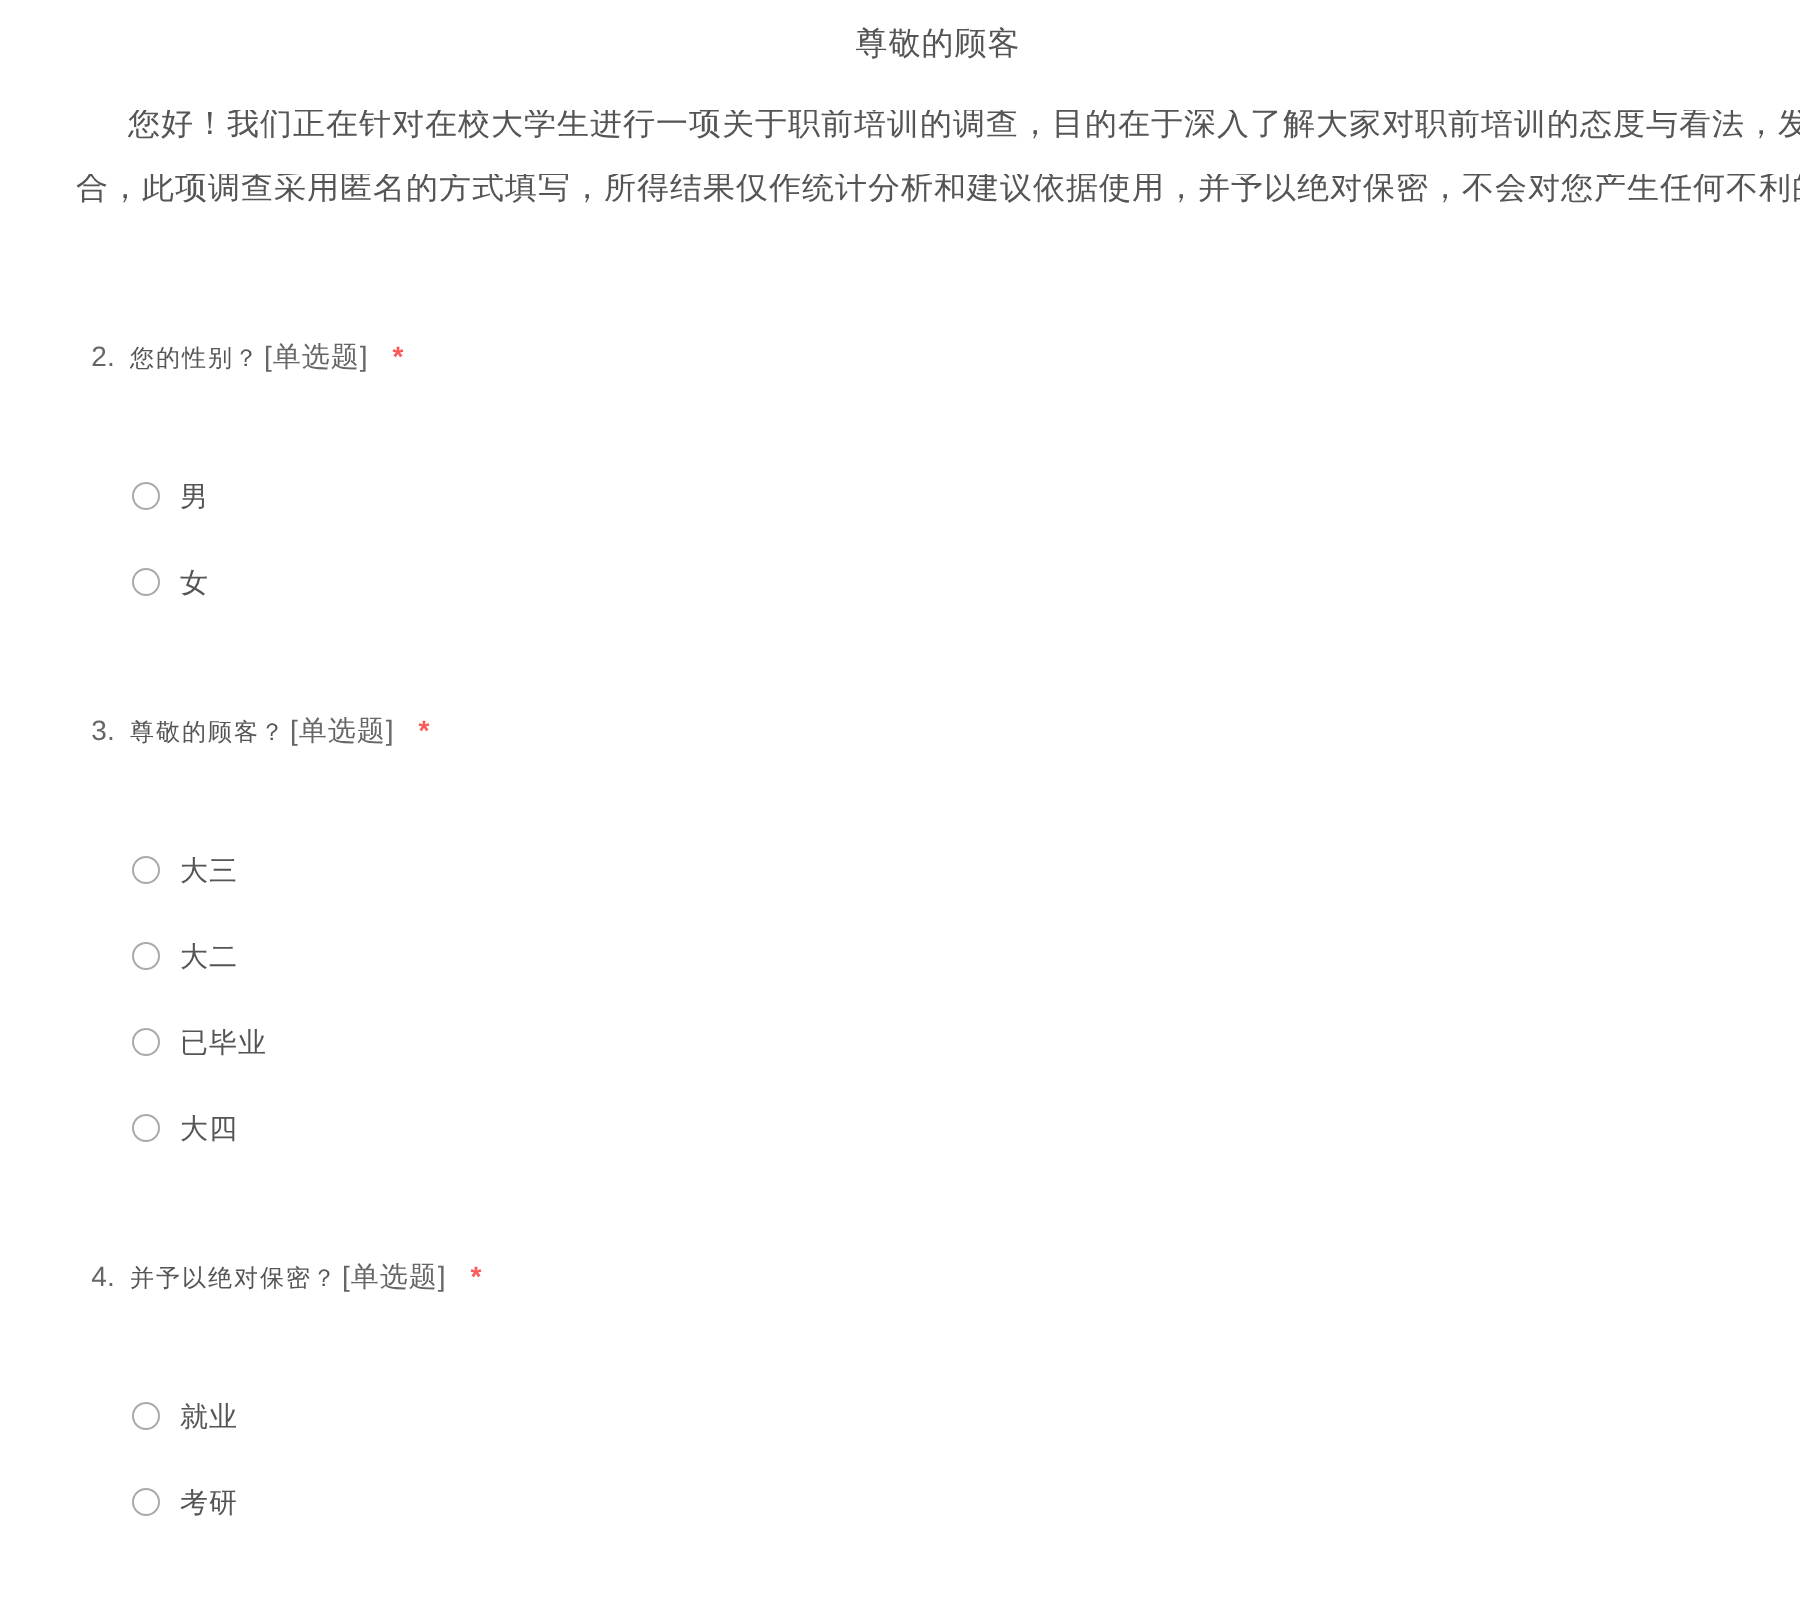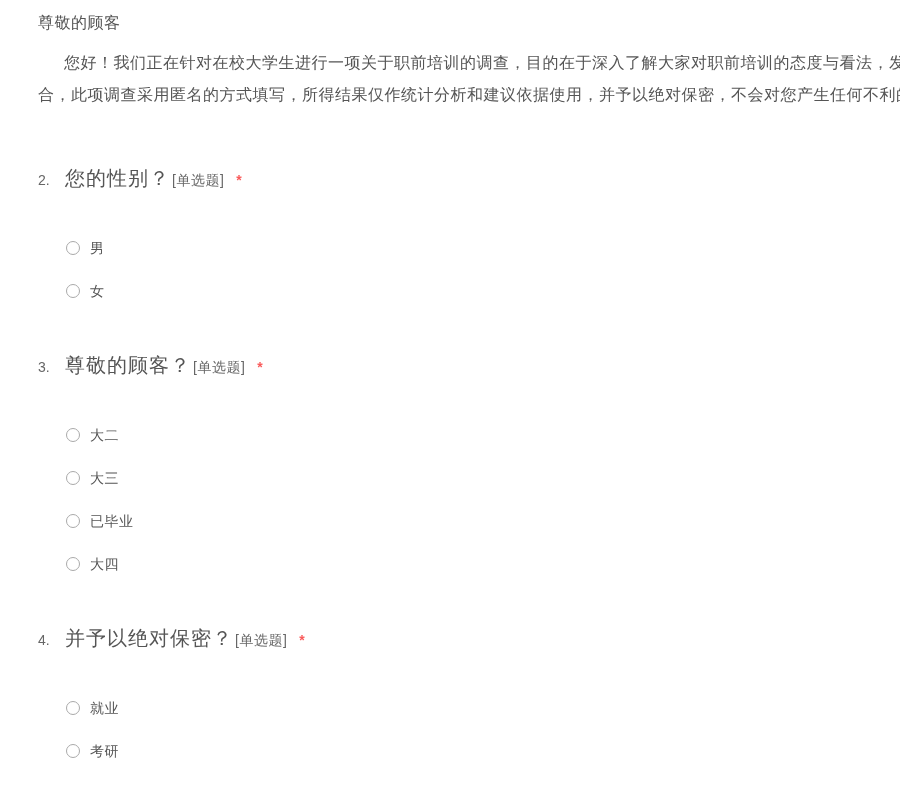--- a/index.html
+++ b/index.html
@@ -12,21 +12,21 @@
   *{box-sizing:border-box;}
   html,body{margin:0;padding:0;}
   body{
     width:900px;height:800px;overflow:hidden;
     background:var(--bg);
     font-family:"Liberation Sans","DejaVu Sans",sans-serif;
     color:var(--text);
   }
   .survey{
     padding:15px 0 0 38px;
-    width:900px;height:800px;overflow:hidden;
+    width:900px;height:800px;overflow:hidden;text-align:center;
   }
   .greeting{
     font-size:16px;line-height:16px;margin:0;color:var(--text);
     letter-spacing:0.5px;
   }
   .intro-line{
     font-size:16px;line-height:16px;margin:0;color:var(--text);
     white-space:nowrap;overflow:hidden;letter-spacing:0.5px;
   }
   .intro-line.first{margin-top:24px;padding-left:26px;}
@@ -34,21 +34,21 @@
   .question{margin-top:58px;}
   .question:first-child{margin-top:67px;}
   .q-head{
     display:flex;align-items:baseline;height:16px;line-height:16px;
     white-space:nowrap;
   }
   .q-number{
     width:27px;flex:0 0 27px;font-size:14px;color:var(--muted);
   }
   .q-title{
-    font-size:20px;color:var(--text);letter-spacing:1px;
+    font-size:12px;color:var(--text);letter-spacing:1px;
   }
   .q-tag{
     font-size:14px;color:var(--muted);margin-left:2px;letter-spacing:0.5px;
   }
   .q-star{
     font-size:14px;color:var(--required);margin-left:12px;font-weight:bold;
   }
   .q-options{margin-top:54px;}
   .option{
     display:flex;align-items:center;height:16px;margin-top:27px;
@@ -97,26 +97,26 @@
     <div class="q-head">
       <span class="q-number">3.</span>
       <span class="q-title">尊敬的顾客？</span>
       <span class="q-tag">[单选题]</span>
       <span class="q-star">*</span>
     </div>
     <div class="q-options">
 
   <div class="option">
     <span class="radio"></span>
-    <span class="option-label">大二</span>
+    <span class="option-label">大三</span>
   </div>
 
   <div class="option">
     <span class="radio"></span>
-    <span class="option-label">大三</span>
+    <span class="option-label">大二</span>
   </div>
 
   <div class="option">
     <span class="radio"></span>
     <span class="option-label">已毕业</span>
   </div>
 
   <div class="option">
     <span class="radio"></span>
     <span class="option-label">大四</span>

